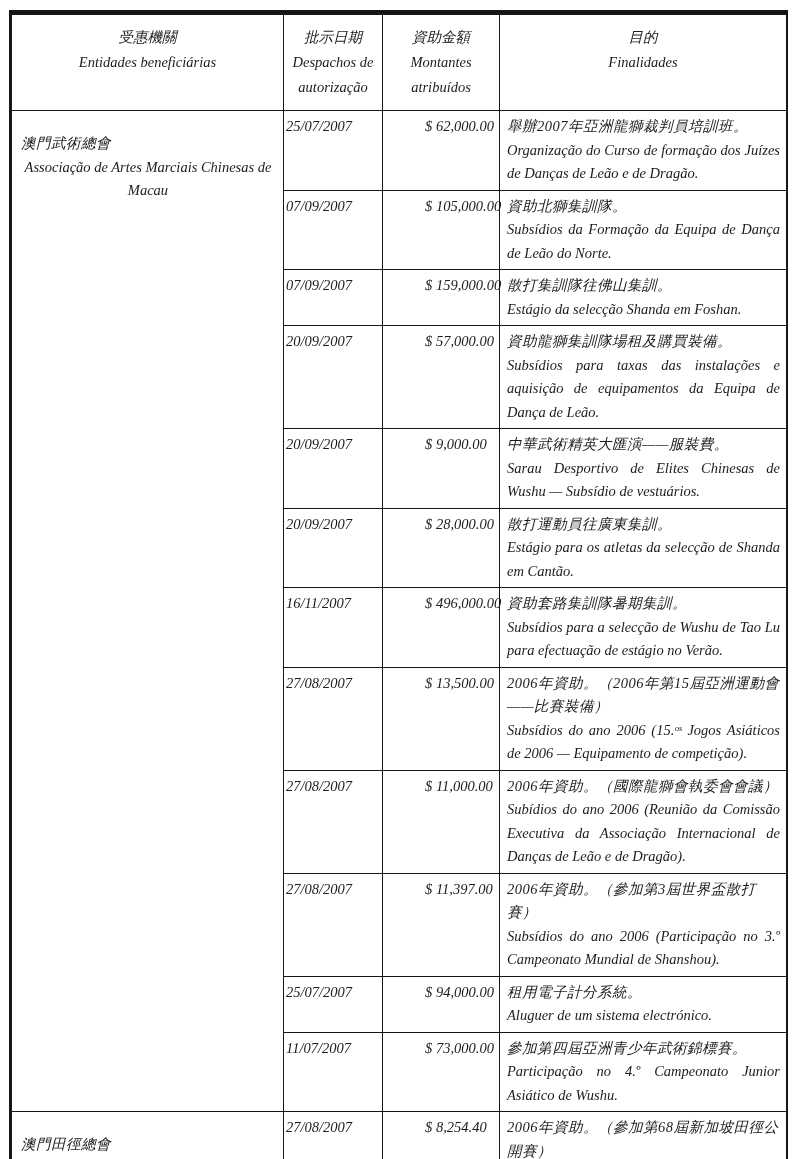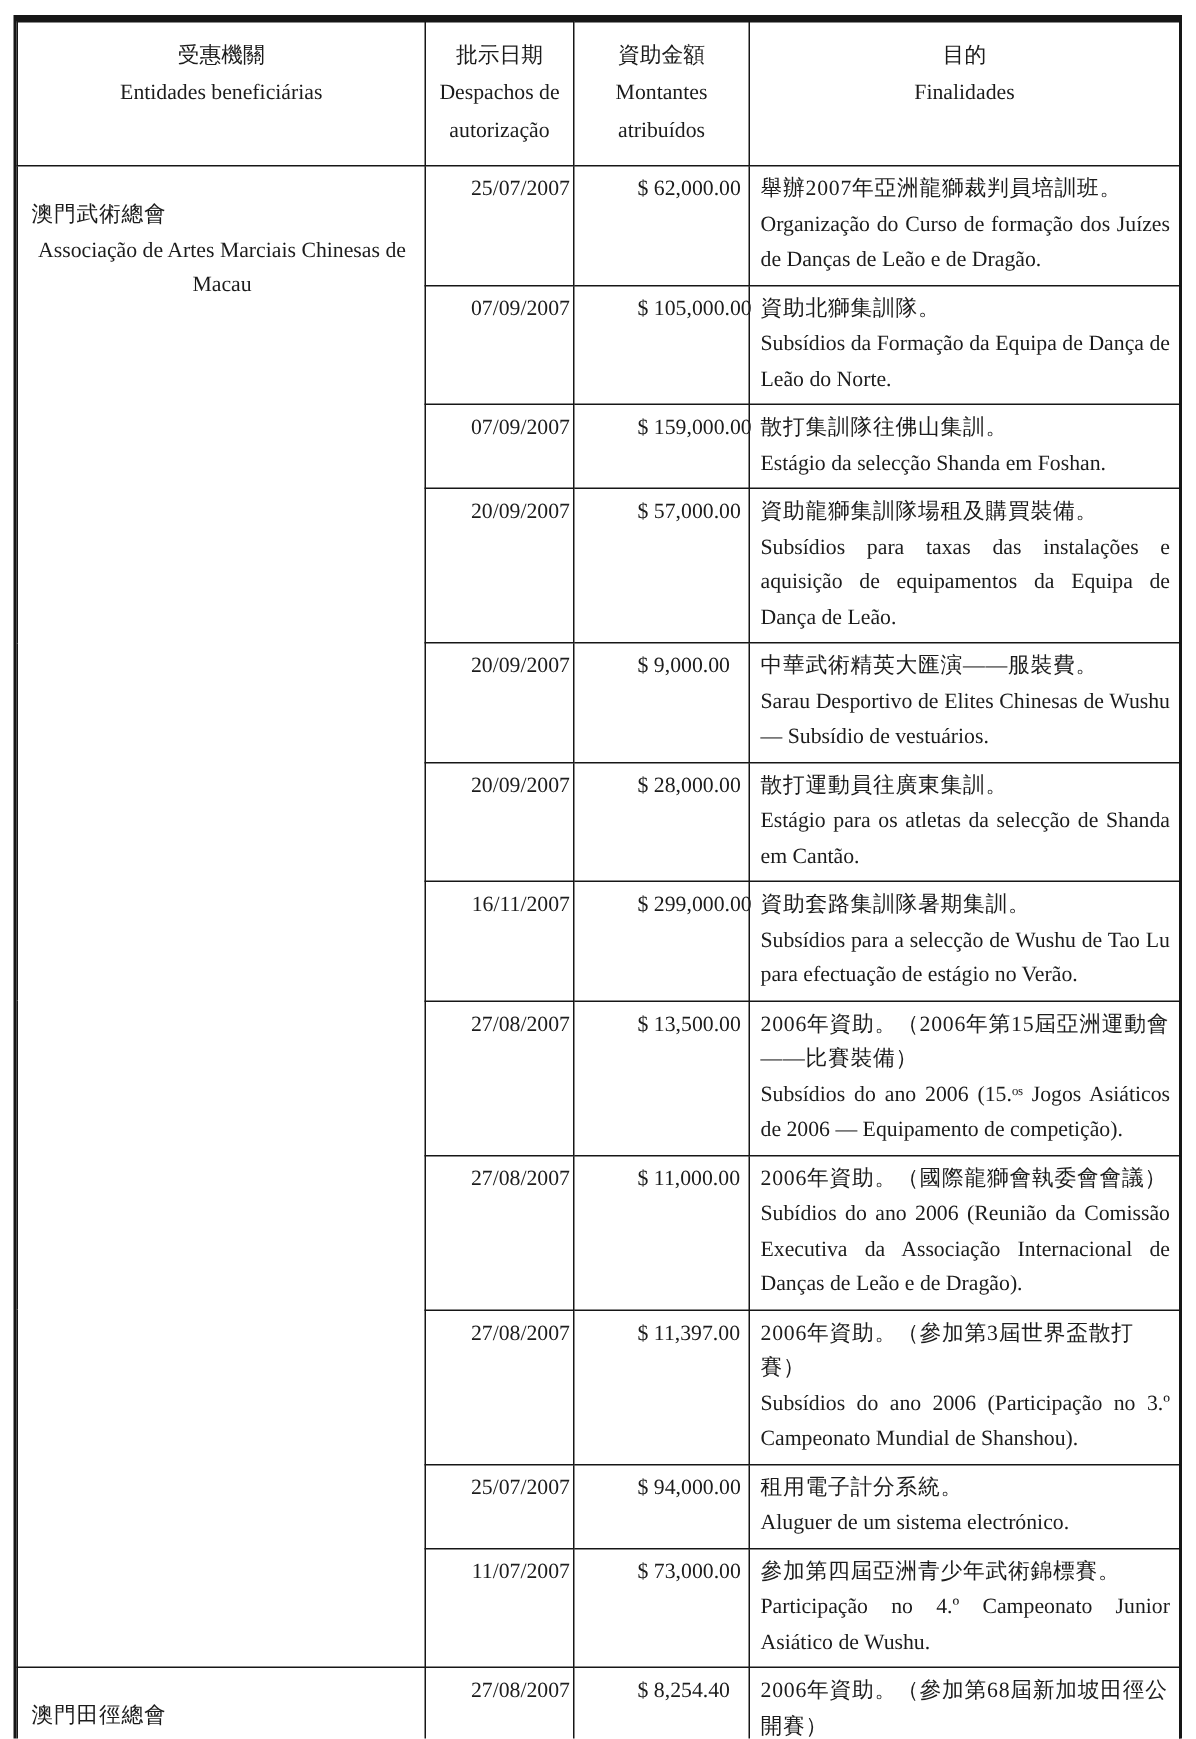--- a/index.html
+++ b/index.html
@@ -9,20 +9,21 @@
     font-family: "Liberation Serif", "DejaVu Serif", serif;
     color: #1c1c1c;
   }
   .page {
     position: relative;
     width: 797px;
     height: 1159px;
     background: #ffffff;
     box-sizing: border-box;
     padding: 10px 9px;
+    font-style: italic;
   }
   .table-frame {
     box-sizing: border-box;
     width: 779px;
     border: 2px solid #161616;
     border-top-width: 4px;
     border-bottom-width: 4px;
   }
   table.doc-table {
     width: 100%;
@@ -43,21 +44,21 @@
   thead th {
     text-align: center;
     padding: 10px 4px;
     line-height: 25px;
   }
   thead .h-line { display: block; }
 
   td { padding: 4px 8px; line-height: 23.5px; }
 
   td.col-beneficiary { padding: 21px 8px 4px 9px; }
-  td.col-date   { text-align: right; white-space: nowrap; padding-left: 2px; padding-right: 2px; }
+  td.col-date   { text-align: left; white-space: nowrap; padding-left: 2px; padding-right: 2px; }
   td.col-amount { text-align: left; white-space: nowrap; padding-right: 9px; padding-left: 42px; }
   td.col-purpose { padding-left: 7px; padding-right: 6px; }
 
   p.zh, p.pt { margin: 0; }
   p.zh { letter-spacing: 0.5px; }
   td.col-purpose p.pt { text-align: justify; }
   td.col-beneficiary p.pt { text-align: center; }
 </style>
 </head>
 <body>
@@ -139,21 +140,21 @@
           <tr>
             <td class="col-date">20/09/2007</td>
             <td class="col-amount">$ 28,000.00</td>
             <td class="col-purpose">
               <p class="zh" lang="zh">散打運動員往廣東集訓。</p>
               <p class="pt" lang="pt">Estágio para os atletas da selecção de Shanda em Cantão.</p>
             </td>
           </tr>
           <tr>
             <td class="col-date">16/11/2007</td>
-            <td class="col-amount">$ 299,000.00</td>
+            <td class="col-amount">$ 496,000.00</td>
             <td class="col-purpose">
               <p class="zh" lang="zh">資助套路集訓隊暑期集訓。</p>
               <p class="pt" lang="pt">Subsídios para a selecção de Wushu de Tao Lu para efectuação de estágio no Verão.</p>
             </td>
           </tr>
           <tr>
             <td class="col-date">27/08/2007</td>
             <td class="col-amount">$ 13,500.00</td>
             <td class="col-purpose">
               <p class="zh" lang="zh">2006年資助。（2006年第15屆亞洲運動會——比賽裝備）</p>

